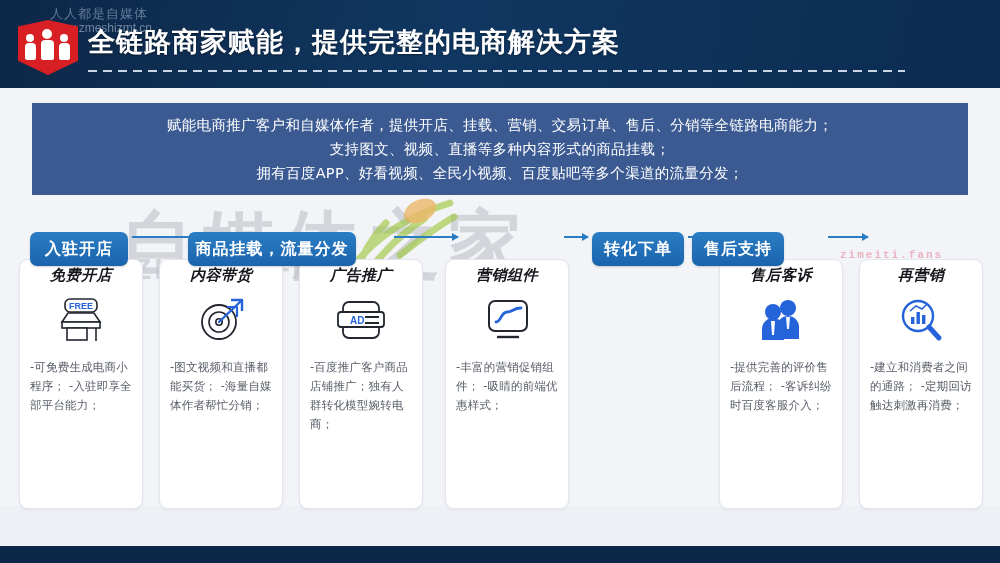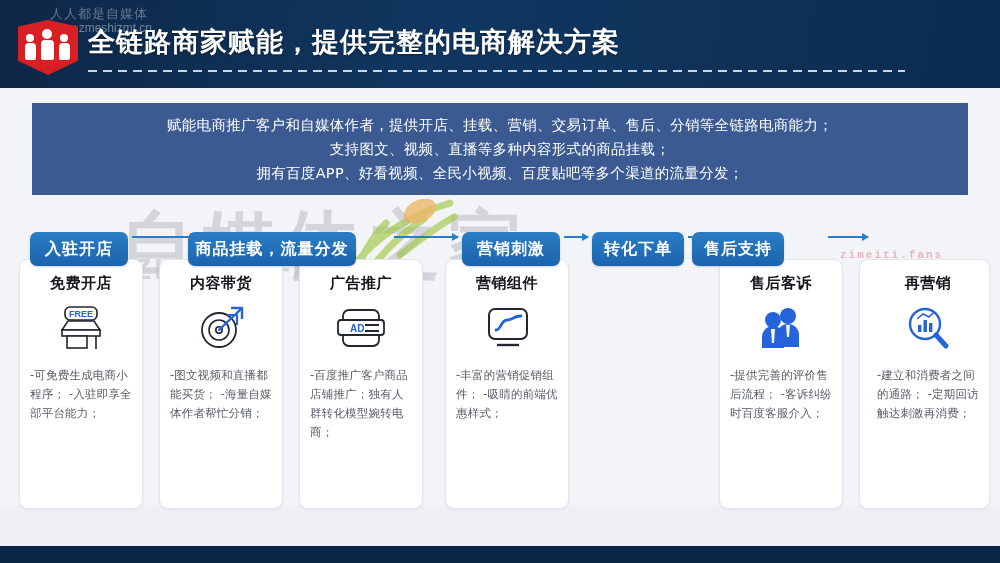--- a/index.html
+++ b/index.html
@@ -96,22 +96,22 @@
 
   
   .cards{position:absolute;left:0;top:259px;width:1000px;height:250px;z-index:4;}
   .card{
     position:absolute;top:0;width:122px;height:248px;
     background:#fff;border:1px solid #e3e5ef;border-radius:9px;
     box-shadow:0 1px 3px rgba(40,50,80,.07);
     display:flex;flex-direction:column;align-items:center;
   }
   .card-title{
-    margin-top:14px;font-size:15px;font-weight:bold;color:#15171c;
-    letter-spacing:.5px;font-family:"DejaVu Sans","Liberation Sans",sans-serif;
+    margin-top:6px;font-size:15px;font-weight:bold;color:#15171c;
+    letter-spacing:.5px;font-family:"DejaVu Sans","Liberation Sans",sans-serif;font-style:italic;
   }
   .card-icon{margin-top:11px;width:58px;height:48px;display:flex;align-items:center;justify-content:center;}
   .card-desc{
     margin-top:14px;padding:0 9px 0 10px;font-size:11.5px;line-height:19px;
     color:#585d68;letter-spacing:.2px;align-self:flex-start;
     font-family:"DejaVu Sans","Liberation Sans",sans-serif;
   }
 
   
   .botbar{position:absolute;left:0;bottom:0;width:1000px;height:17px;background:#0b2747;z-index:7;}
@@ -170,21 +170,20 @@
     <p>赋能电商推广客户和自媒体作者，提供开店、挂载、营销、交易订单、售后、分销等全链路电商能力；</p>
     <p>支持图文、视频、直播等多种内容形式的商品挂载；</p>
     <p>拥有百度APP、好看视频、全民小视频、百度贴吧等多个渠道的流量分发；</p>
   </div>
 
   <div class="flow">
     <div class="badge" style="left:30px;width:98px;">入驻开店</div>
     <div class="arrow" style="left:132px;width:64px;"></div>
     <div class="badge" style="left:188px;width:168px;">商品挂载，流量分发</div>
     <div class="arrow" style="left:394px;width:64px;"></div>
-    <div class="badge" style="left:462px;width:98px;">营销刺激</div>
     <div class="arrow" style="left:564px;width:24px;"></div>
     <div class="badge" style="left:592px;width:92px;">转化下单</div>
     <div class="arrow" style="left:688px;width:40px;"></div>
     <div class="badge" style="left:692px;width:92px;">售后支持</div>
     <div class="arrow" style="left:828px;width:40px;"></div>
   </div>
 
   <div class="cards">
 
     <div class="card" style="left:19px;">
@@ -256,21 +255,21 @@
           <circle cx="20" cy="15" r="8" fill="#2463d9"></circle>
           <path d="M9,43 L9,32 A11,11 0 0 1 31,32 L31,43 Z" fill="#2463d9"></path>
           <path d="M18,24 L22,24 L21,38 L19,38 Z" fill="#fff"></path>
           <path d="M33,20 L37,20 L36,32 L34,32 Z" fill="#fff" opacity="0.95"></path>
         </svg>
       </div>
       <div class="card-desc">-提供完善的评价售后流程；
 -客诉纠纷时百度客服介入；</div>
     </div>
 
-    <div class="card" style="left:859px;padding-left:7px;">
+    <div class="card" style="left:859px;">
       <div class="card-title">再营销</div>
       <div class="card-icon">
         <svg viewBox="0 0 56 46" width="56" height="46">
           <circle cx="25" cy="19" r="15" fill="#fff" stroke="#2463d9" stroke-width="2.4"></circle>
           <rect x="18" y="20" width="3.4" height="7" fill="#2463d9"></rect>
           <rect x="23.5" y="15" width="3.4" height="12" fill="#2463d9"></rect>
           <rect x="29" y="18" width="3.4" height="9" fill="#2463d9"></rect>
           <path d="M17,14 L23,9 L29,12 L34,7" fill="none" stroke="#2463d9" stroke-width="1.6"></path>
           <line x1="36" y1="30" x2="46" y2="41" stroke="#2463d9" stroke-width="5" stroke-linecap="round"></line>
         </svg>

